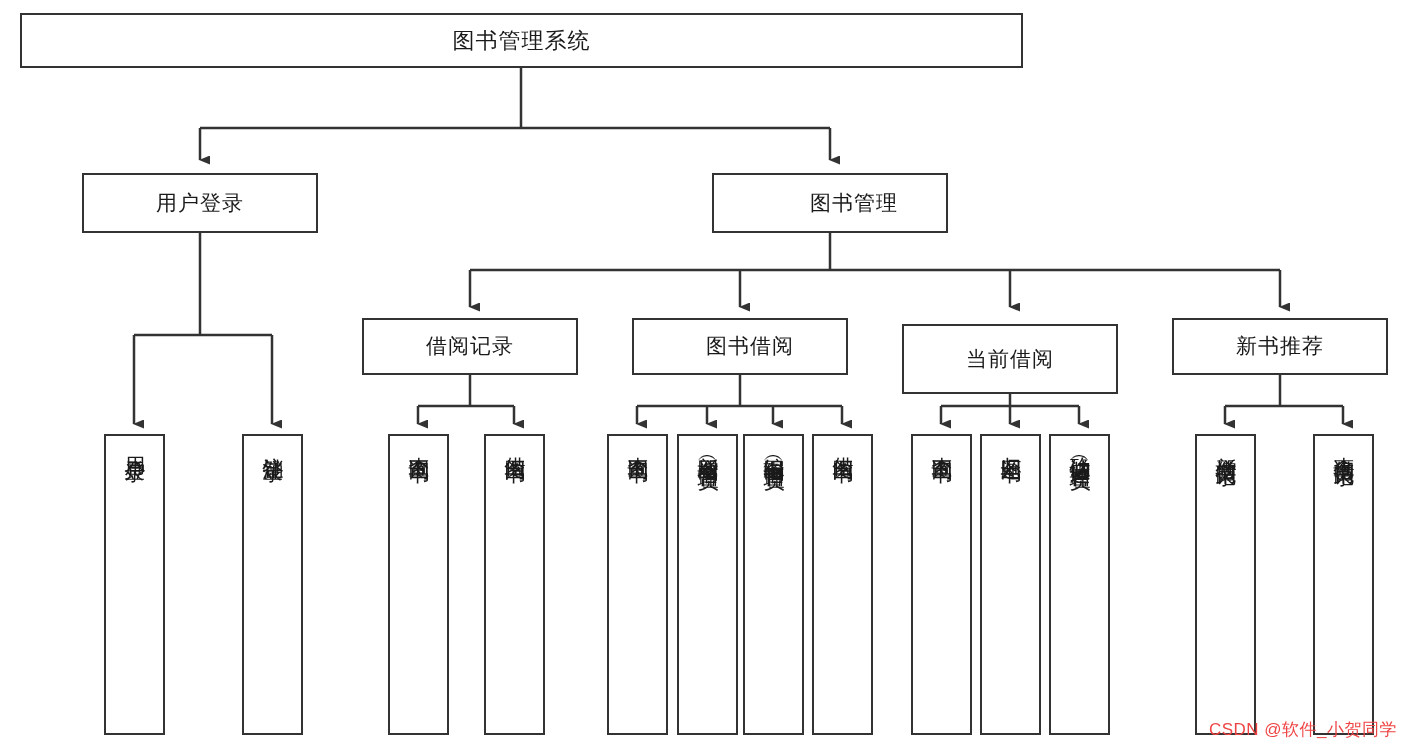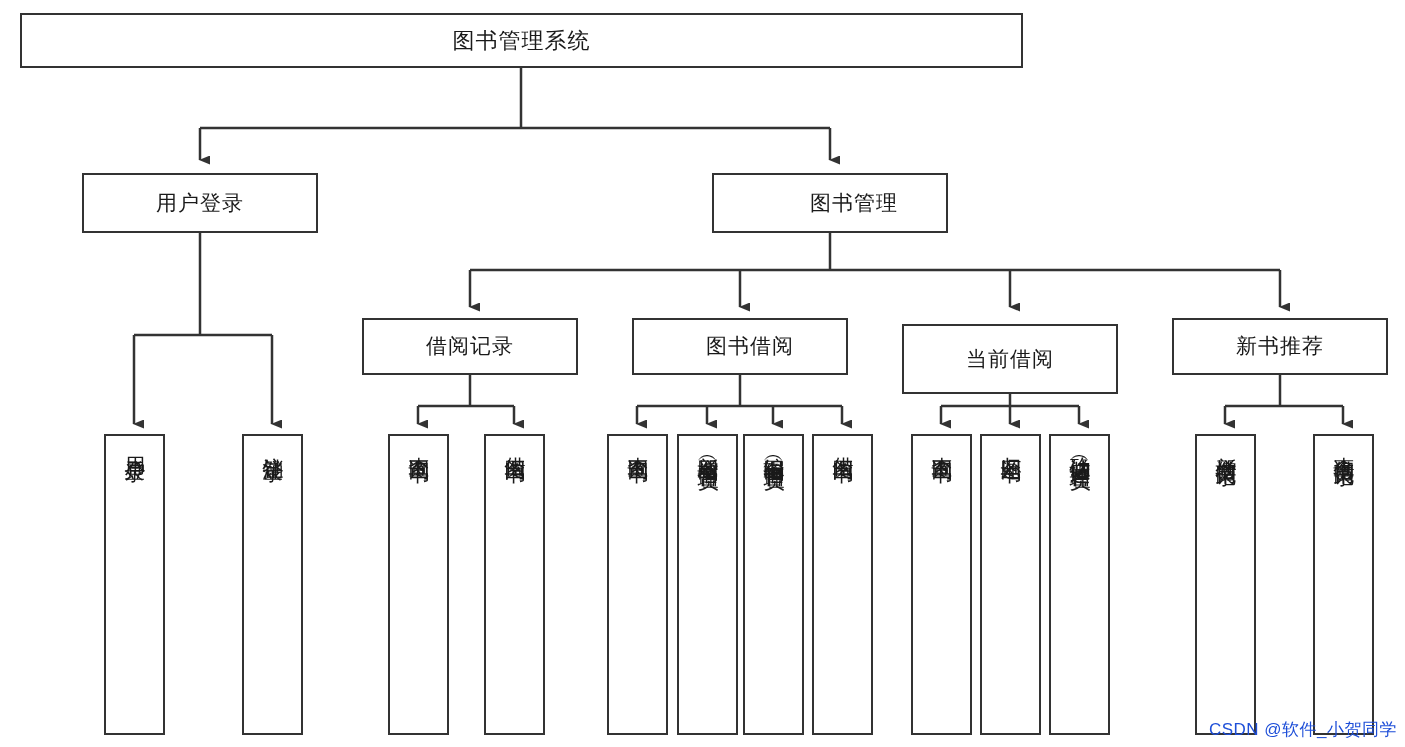--- a/index.html
+++ b/index.html
@@ -57,21 +57,21 @@
   }
   .node.vertical .node-label {
     display: block;
     white-space: normal;
   }
   .watermark {
     position: absolute;
     right: 8px;
     bottom: 6px;
     font-size: 17px;
-    color: #1d4ed8;
+    color: #ef4444;
     letter-spacing: 0.5px;
     user-select: none;
     white-space: nowrap;
   }
 </style>
 </head>
 <body>
 
 <div id="diagram-root">
 

